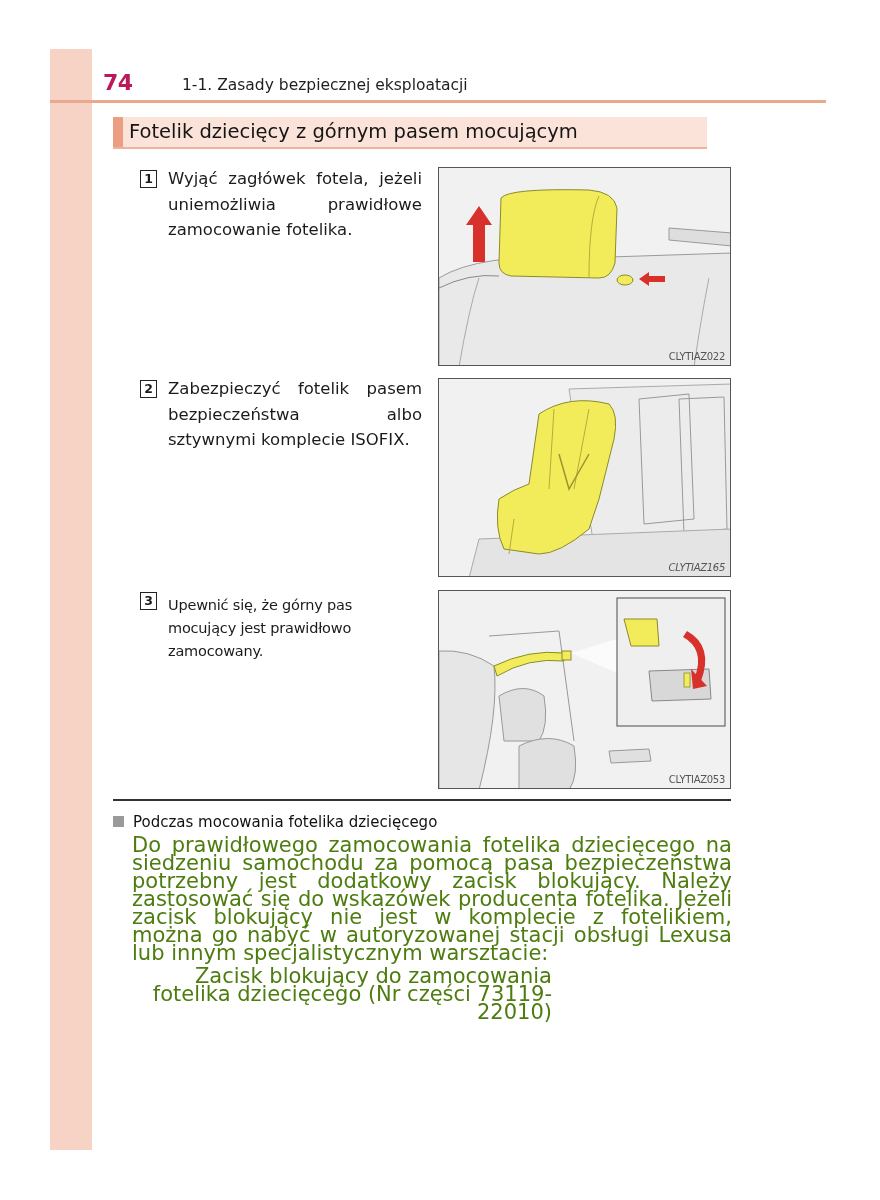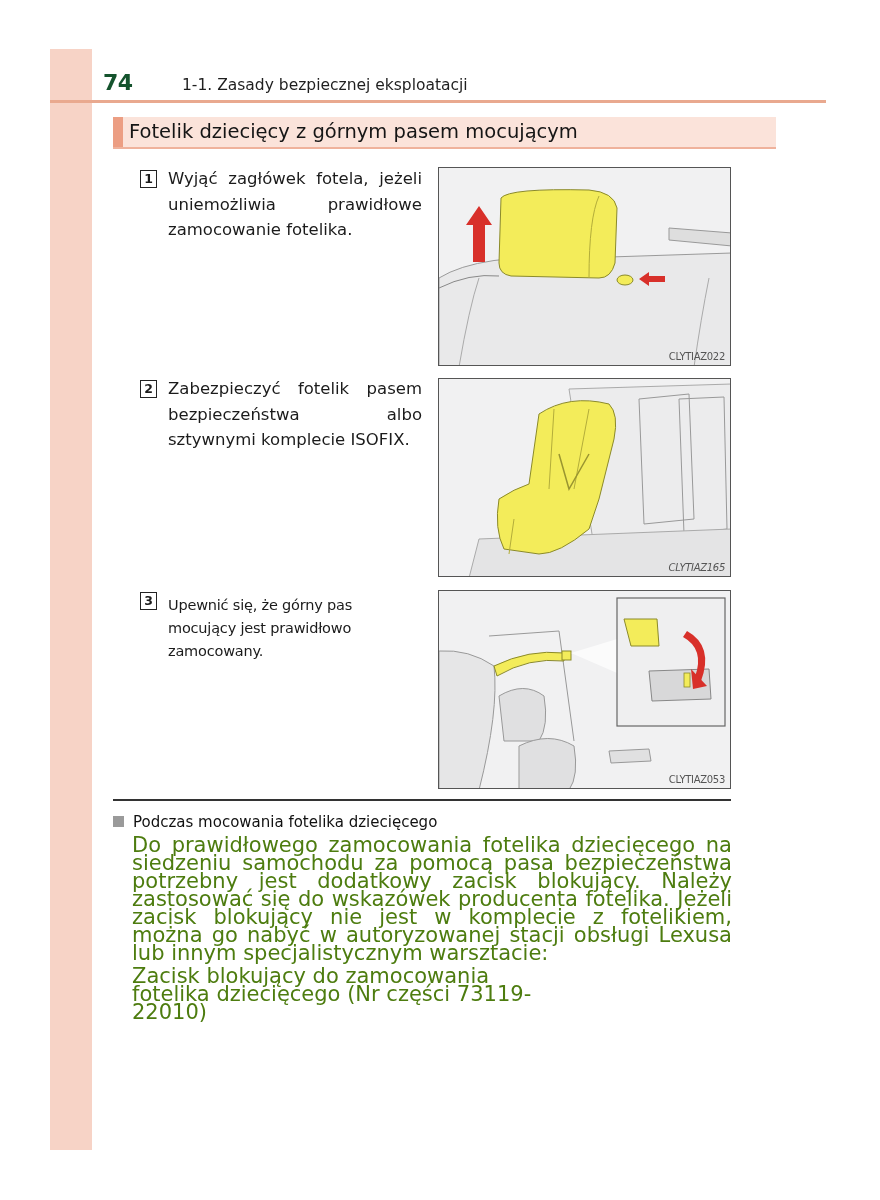--- a/index.html
+++ b/index.html
@@ -1,22 +1,22 @@
 <!DOCTYPE html>
 <html><head>
 <meta charset="utf-8">
 <style>
   html, body { margin: 0; padding: 0; background: #ffffff; }
   body { width: 880px; height: 1200px; position: relative; overflow: hidden;
          font-family: "DejaVu Sans", sans-serif; color: #1a1a1a; }
   .band { position: absolute; left: 50px; top: 49px; width: 42px; height: 1101px; background: #f7d3c6; }
-  .page-num { position: absolute; left: 103px; top: 70px; font-size: 22px; font-weight: bold; letter-spacing: -0.5px; color: #14532d; }
+  .page-num { position: absolute; left: 103px; top: 70px; font-size: 22px; font-weight: bold; letter-spacing: -0.5px; color: #be185d; }
   .running-head { position: absolute; left: 182px; top: 76px; font-size: 15.5px; color: #1f1f1f; }
   .head-rule { position: absolute; left: 50px; top: 100px; width: 776px; height: 3px; background: #e9a98f; }
-  .section-head { position: absolute; left: 113px; top: 117px; width: 663px; height: 32px; background: #fbe3da;
+  .section-head { position: absolute; left: 113px; top: 117px; width: 594px; height: 32px; background: #fbe3da;
                   border-bottom: 2px solid #efb29c; box-sizing: border-box; }
   .section-head .accent { position: absolute; left: 0; top: 0; width: 10px; height: 100%; background: #ec9e83; }
   .section-head .title { position: absolute; left: 16px; top: 3px; font-size: 19.5px; color: #151515; white-space: nowrap; }
 
   .step { position: absolute; left: 140px; width: 282px; font-size: 16.5px; line-height: 25.5px; color: #1b1b1b; }
   .step .num { position: absolute; left: 0; top: 4px; width: 15px; height: 16px; border: 1.5px solid #222;
                font-size: 12.5px; font-weight: bold; line-height: 16px; text-align: center; }
   .step .text { margin-left: 28px; text-align: justify; }
   .step .note { margin-left: 28px; margin-top: 6px; font-size: 14.5px; line-height: 23px; letter-spacing: -0.2px; }
 
@@ -108,14 +108,14 @@
   <div class="code">CLYTIAZ053</div>
 </div>
 
 <div class="sep-rule"></div>
 
 <div class="note-title">
   <span class="bullet"></span><span>Podczas mocowania fotelika dziecięcego</span>
 </div>
 <div class="note-body">
   <p>Do prawidłowego zamocowania fotelika dziecięcego na siedzeniu samochodu za pomocą pasa bezpieczeństwa potrzebny jest dodatkowy zacisk blokujący. Należy zastosować się do wskazówek producenta fotelika. Jeżeli zacisk blokujący nie jest w komplecie z fotelikiem, można go nabyć w autoryzowanej stacji obsługi Lexusa lub innym specjalistycznym warsztacie:</p>
-  <p style="text-align:left; width:420px;">Zacisk blokujący do zamocowania fotelika dziecięcego (Nr części 73119-22010)</p>
+  <p style="text-align:right; width:420px;">Zacisk blokujący do zamocowania fotelika dziecięcego (Nr części 73119-22010)</p>
 </div>
 
 </body></html>

